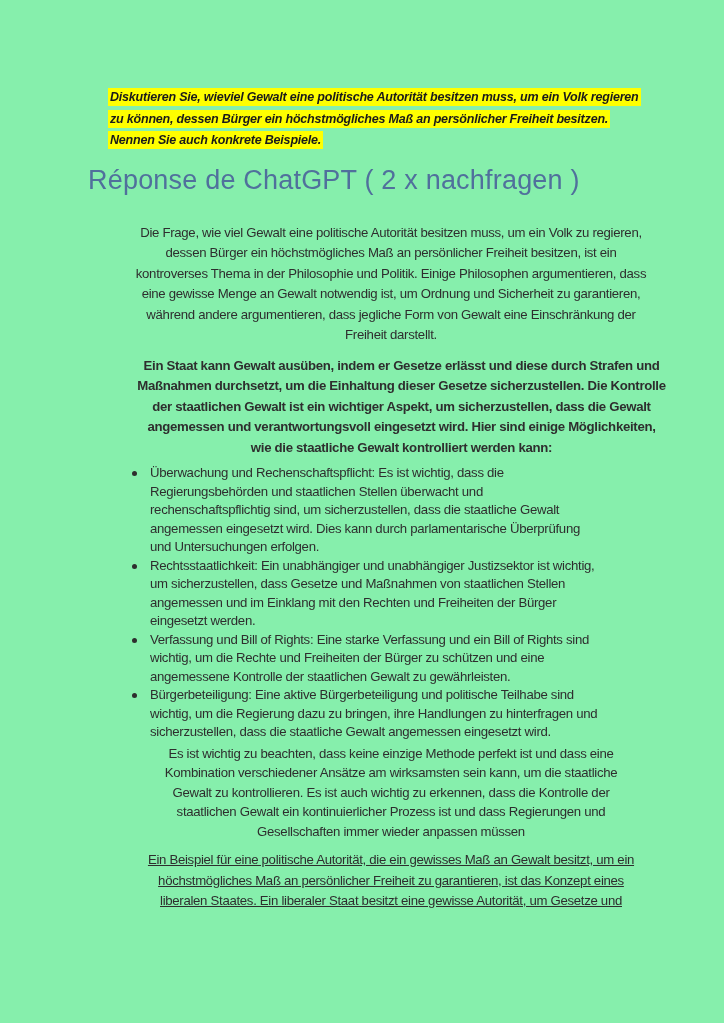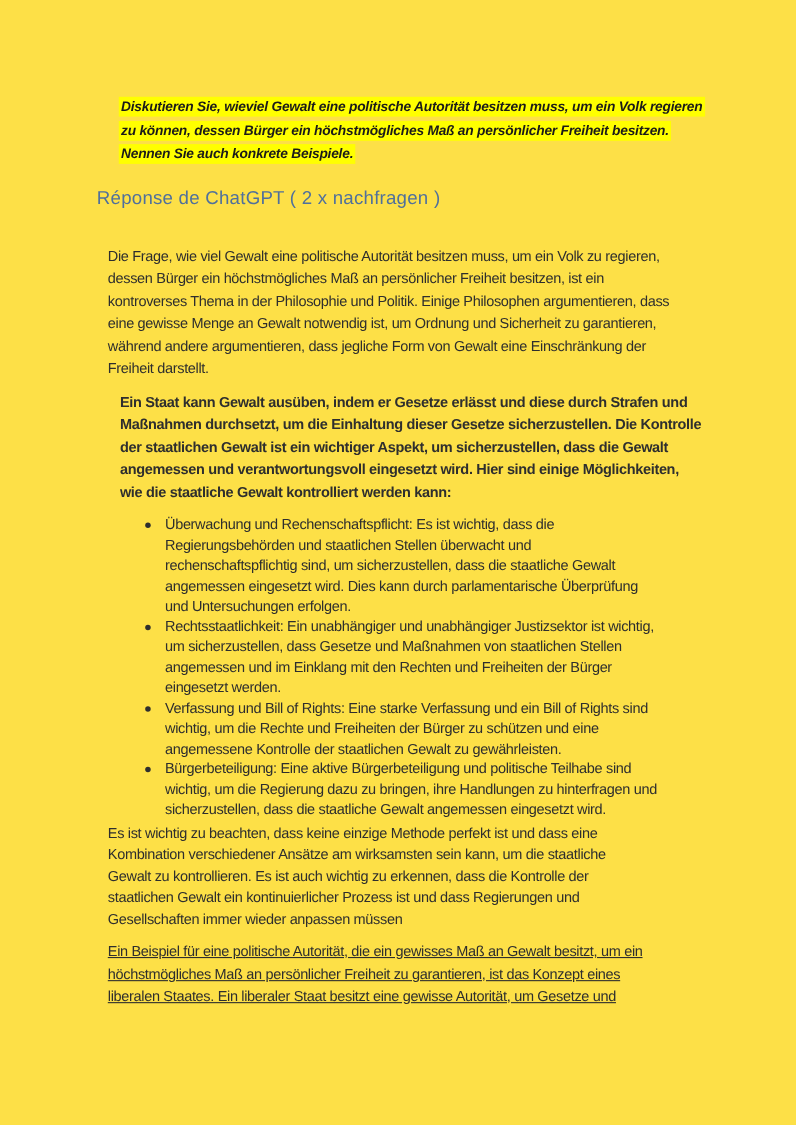--- a/index.html
+++ b/index.html
@@ -9,21 +9,21 @@
     background: #ffffff;
     font-family: "Liberation Sans", sans-serif;
     color: #2e2e2e;
     overflow: hidden;
   }
   .page {
     box-sizing: border-box;
     width: 724px;
     height: 1023px;
     padding: 87px 20px 0 88px;
-    background: #fde047;
+    background: #86efac;
   }
   .content { width: 606px; }
   .line-block { white-space: pre-line; }
 
   .task-quote {
     margin-left: 20px;
     width: 542px;
     font-size: 12.5px;
     font-weight: bold;
     font-style: italic;
@@ -34,32 +34,33 @@
   .task-quote mark {
     background: #ffff00;
     color: #1a1a1a;
     padding: 2px 2px;
     -webkit-box-decoration-break: clone;
     box-decoration-break: clone;
   }
 
   h1.response-heading {
     margin: 14px 0 0 0;
-    font-size: 17px;
+    font-size: 27px;
     font-weight: 400;
     line-height: 28px;
     letter-spacing: 0.2px;
     color: #50709c;
   }
 
   p.body-par {
-    margin: 10px;
+    margin: 0;
     font-size: 13.2px;
     line-height: 20.5px;
     letter-spacing: -0.3px;
+    text-align: center;
   }
   p.p1 { margin-top: 29px; }
   p.p2 { margin-top: 10px; margin-left: 21px; font-weight: bold; }
   p.p3 { margin-top: 2px; line-height: 19.5px; }
   p.p4 { margin-top: 9px; text-decoration: underline; }
 
   ul.control-list {
     margin: 6px 0 0 0;
     padding: 0 0 0 44px;
     list-style: none;

